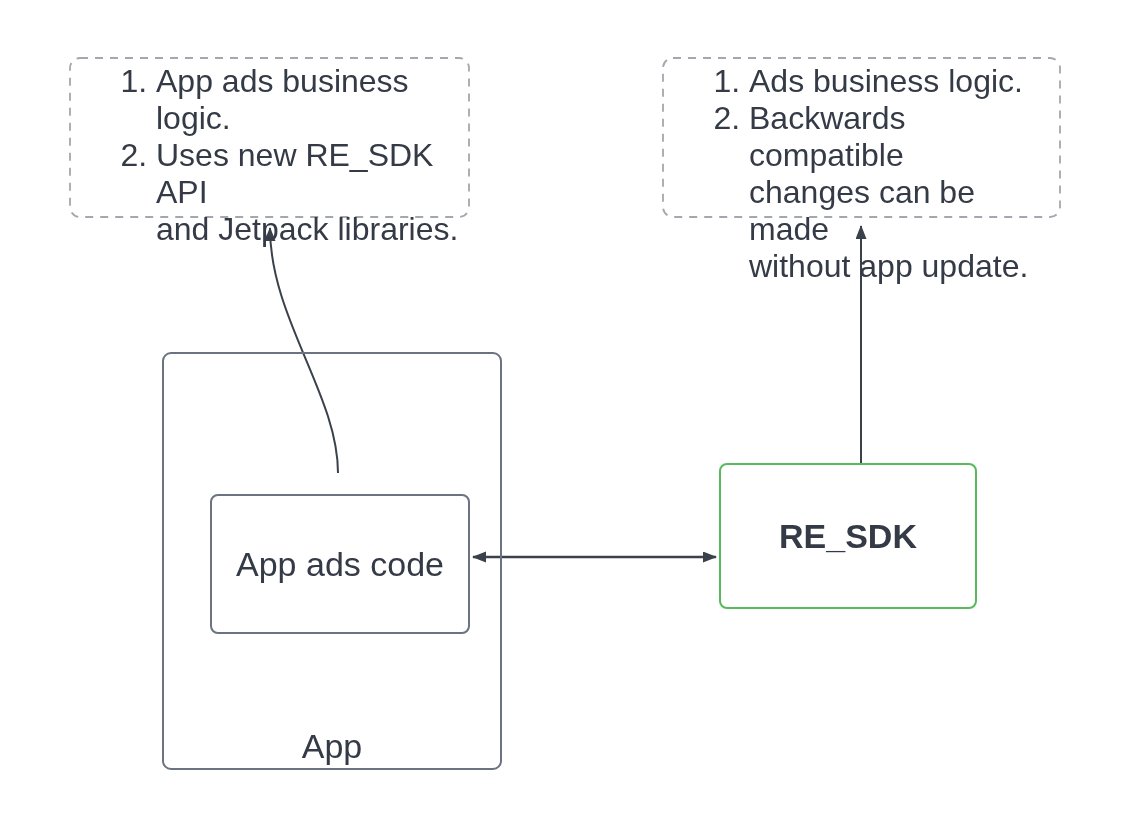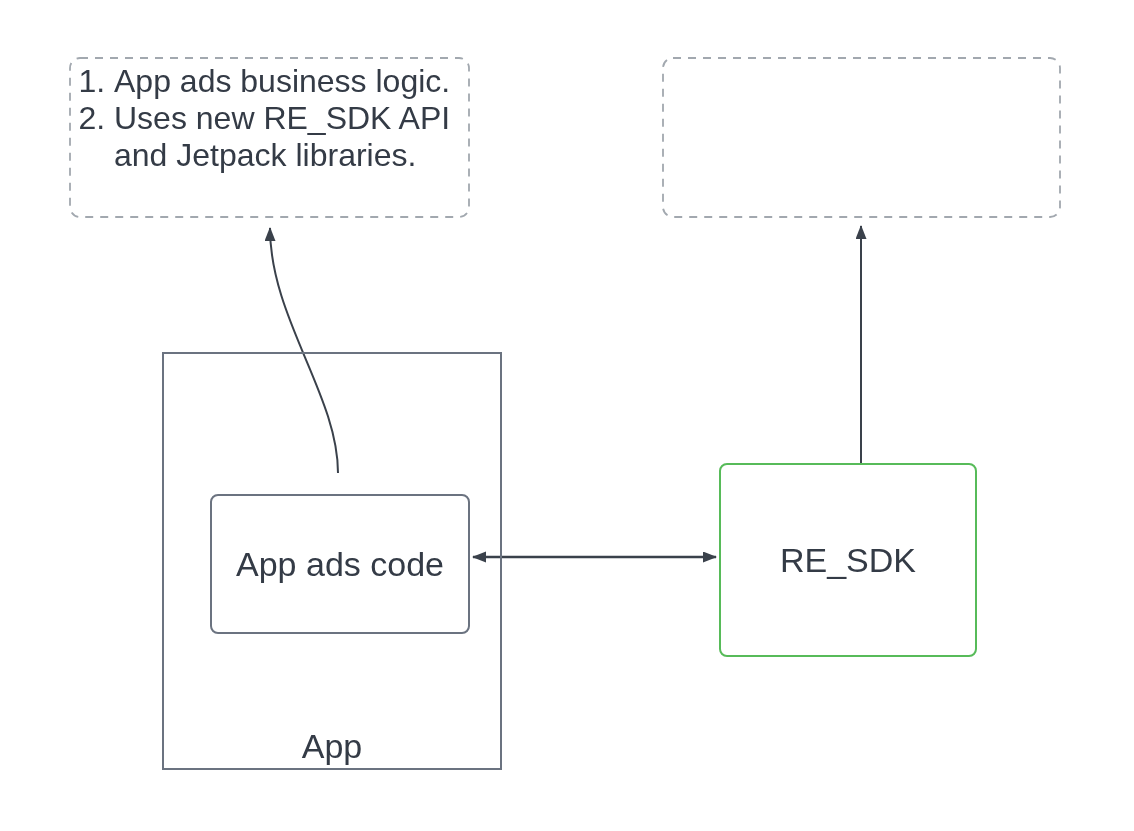--- a/index.html
+++ b/index.html
@@ -47,25 +47,26 @@
     line-height:37px;
     padding:5px 4px;
     box-sizing:border-box;
   }
   .note ol{
     margin:0;
     padding-left:40px;
   }
   .note li{
     white-space:pre-line;
+    margin-left:42px;
   }
   .bigbox{
     position:absolute;
     border:2px solid var(--box-border);
-    border-radius:0;
+    border-radius:9px;
     box-sizing:border-box;
     background:transparent;
   }
   .biglabel{
     position:absolute;
     left:0;right:0;
     bottom:2px;
     text-align:center;
     font-size:34px;
     color:var(--text);
@@ -84,21 +85,21 @@
   }
   .innerbox.green{
     border-color:var(--green-border);
   }
   
   .note-left{left:70px;top:58px;width:399px;height:159px;}
   .note-right{left:663px;top:58px;width:397px;height:159px;}
   .app-box{left:162px;top:352px;width:340px;height:418px;}
   .sdk-box{left:678px;top:352px;width:342px;height:418px;}
   .app-inner{left:210px;top:473px;width:260px;height:140px;margin-top:21px;}
-  .resdk-inner{left:719px;top:463px;width:258px;height:194px;}
+  .resdk-inner{left:719px;top:463px;width:258px;height:146px;font-weight:bold;}
 </style>
 </head>
 <body>
 
 <div class="canvas">
 
   <svg class="overlay" width="1134" height="831" viewBox="0 0 1134 831">
     <defs>
       <marker id="arrowhead" markerUnits="userSpaceOnUse" markerWidth="16" markerHeight="13" refX="13" refY="5.5" orient="auto-start-reverse">
         <path d="M0,0 L14,5.5 L0,11 Z"></path>
@@ -112,20 +113,28 @@
   </svg>
 
   <div class="note note-left">
     <ol>
       <li>App ads business logic.</li>
       <li>Uses new RE_SDK API
 and Jetpack libraries.</li>
     </ol>
   </div>
 
+  <div class="note note-right">
+    <ol>
+      <li>Ads business logic.</li>
+      <li>Backwards compatible
+changes can be made
+without app update.</li>
+    </ol>
+  </div>
 
   <div class="bigbox app-box">
     <div class="biglabel">App</div>
   </div>
 
 
   <div class="innerbox app-inner">
     <span>App ads code</span>
   </div>
 

